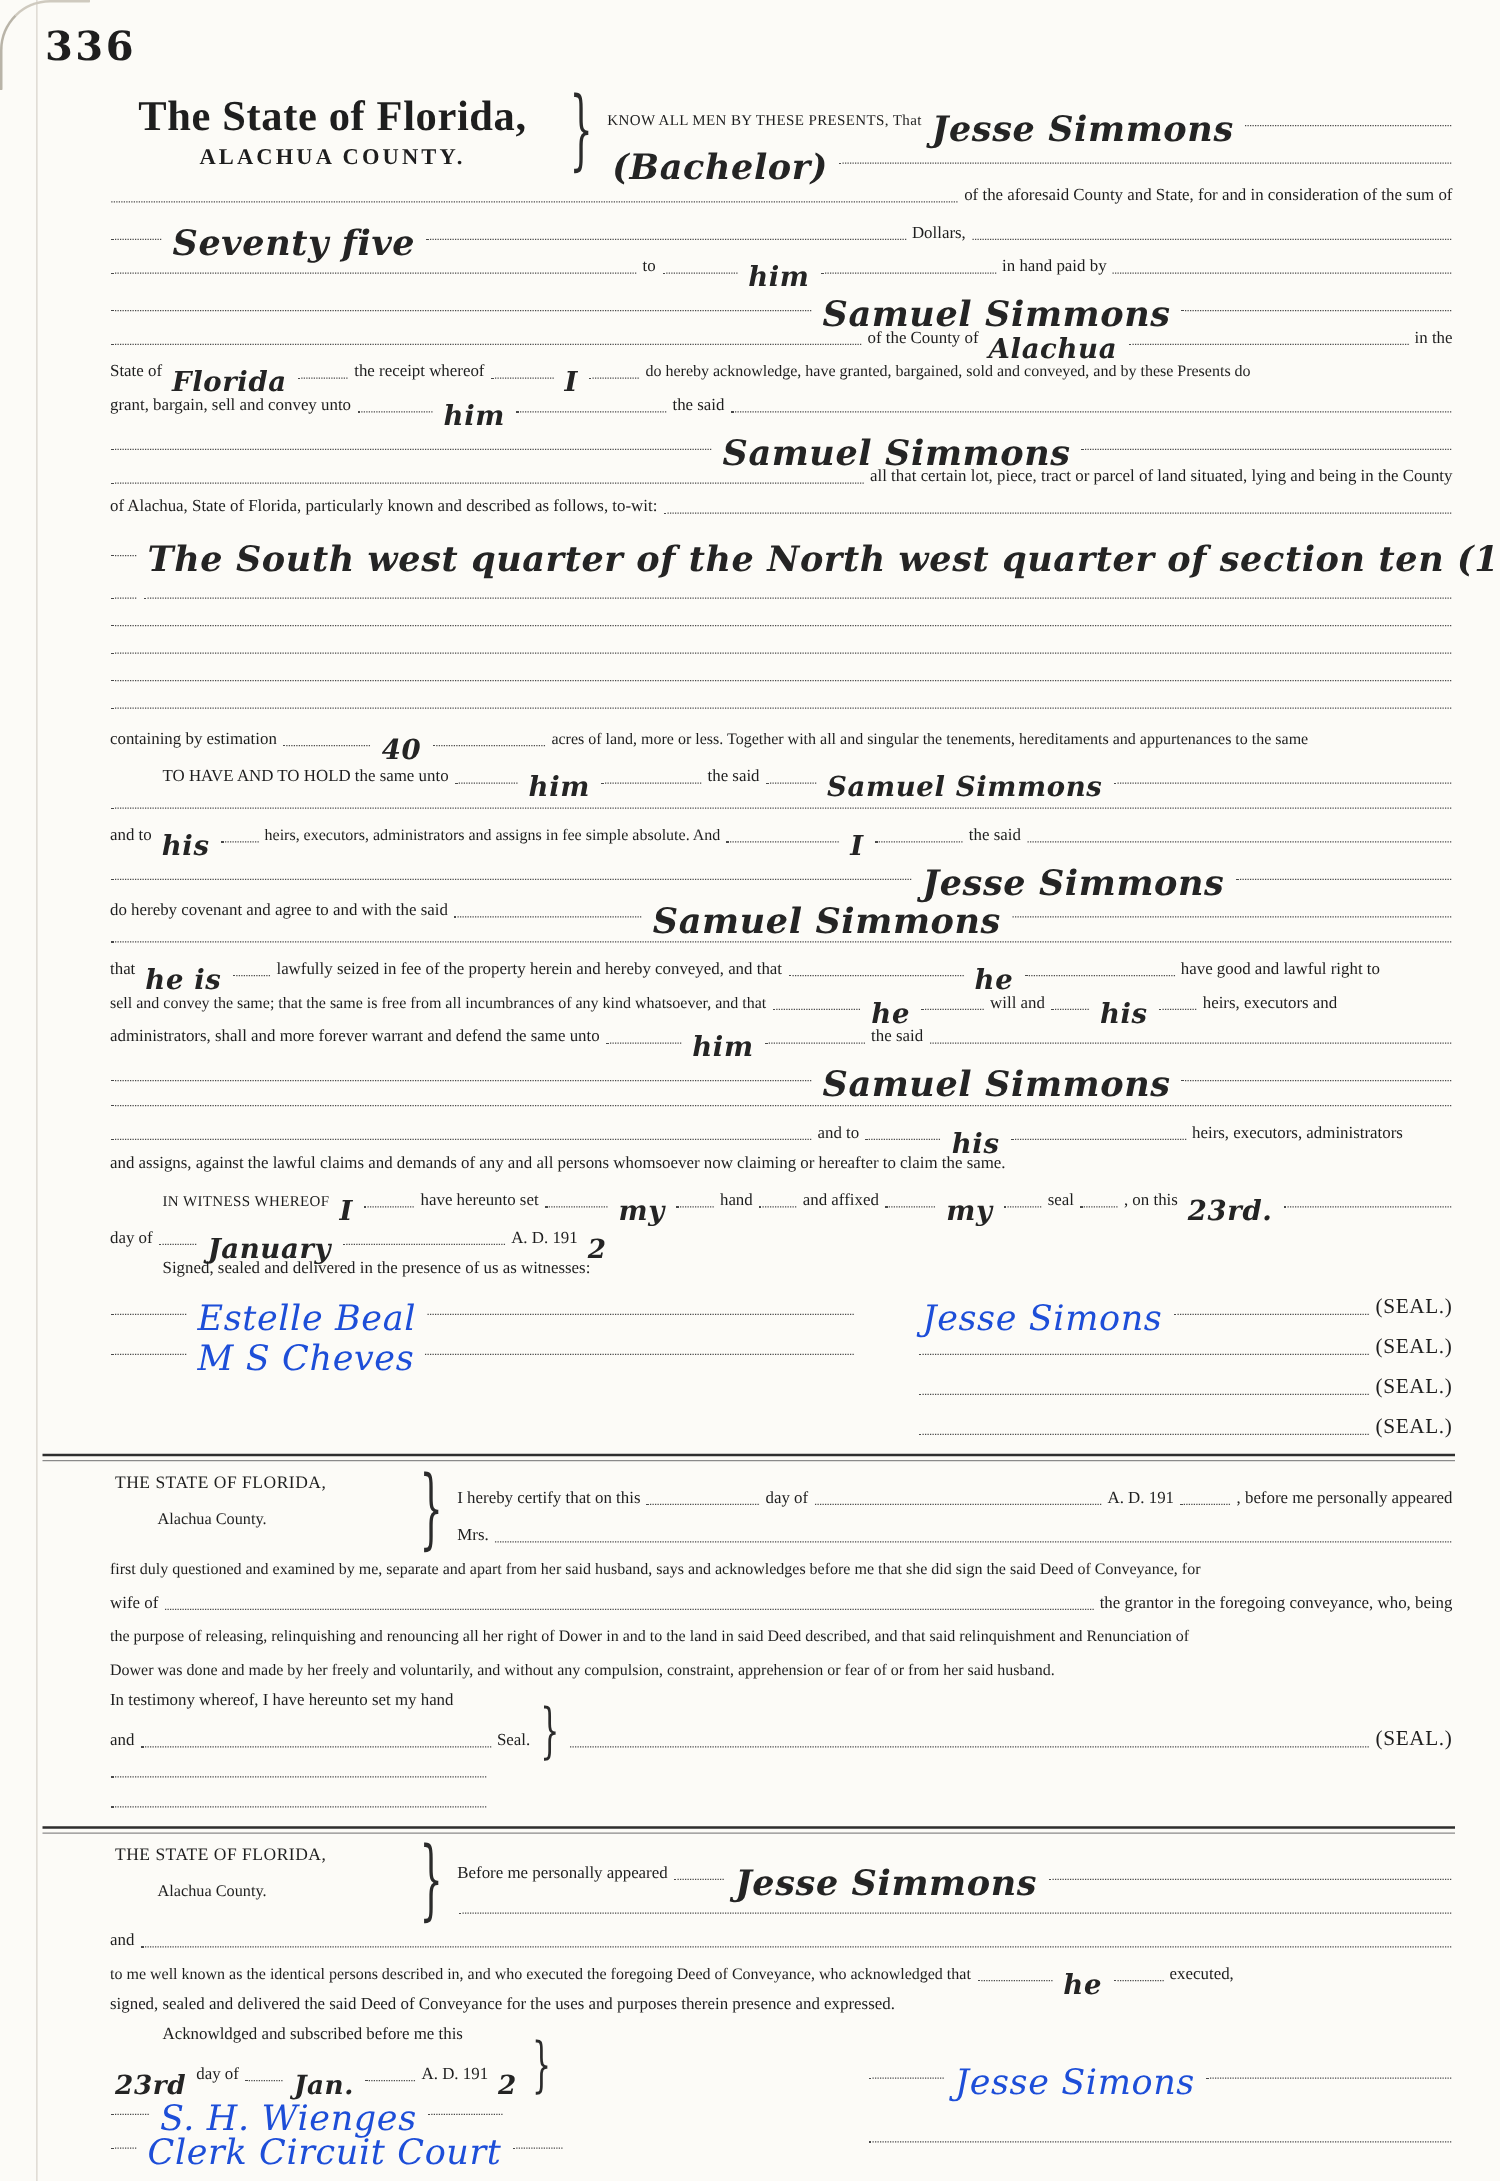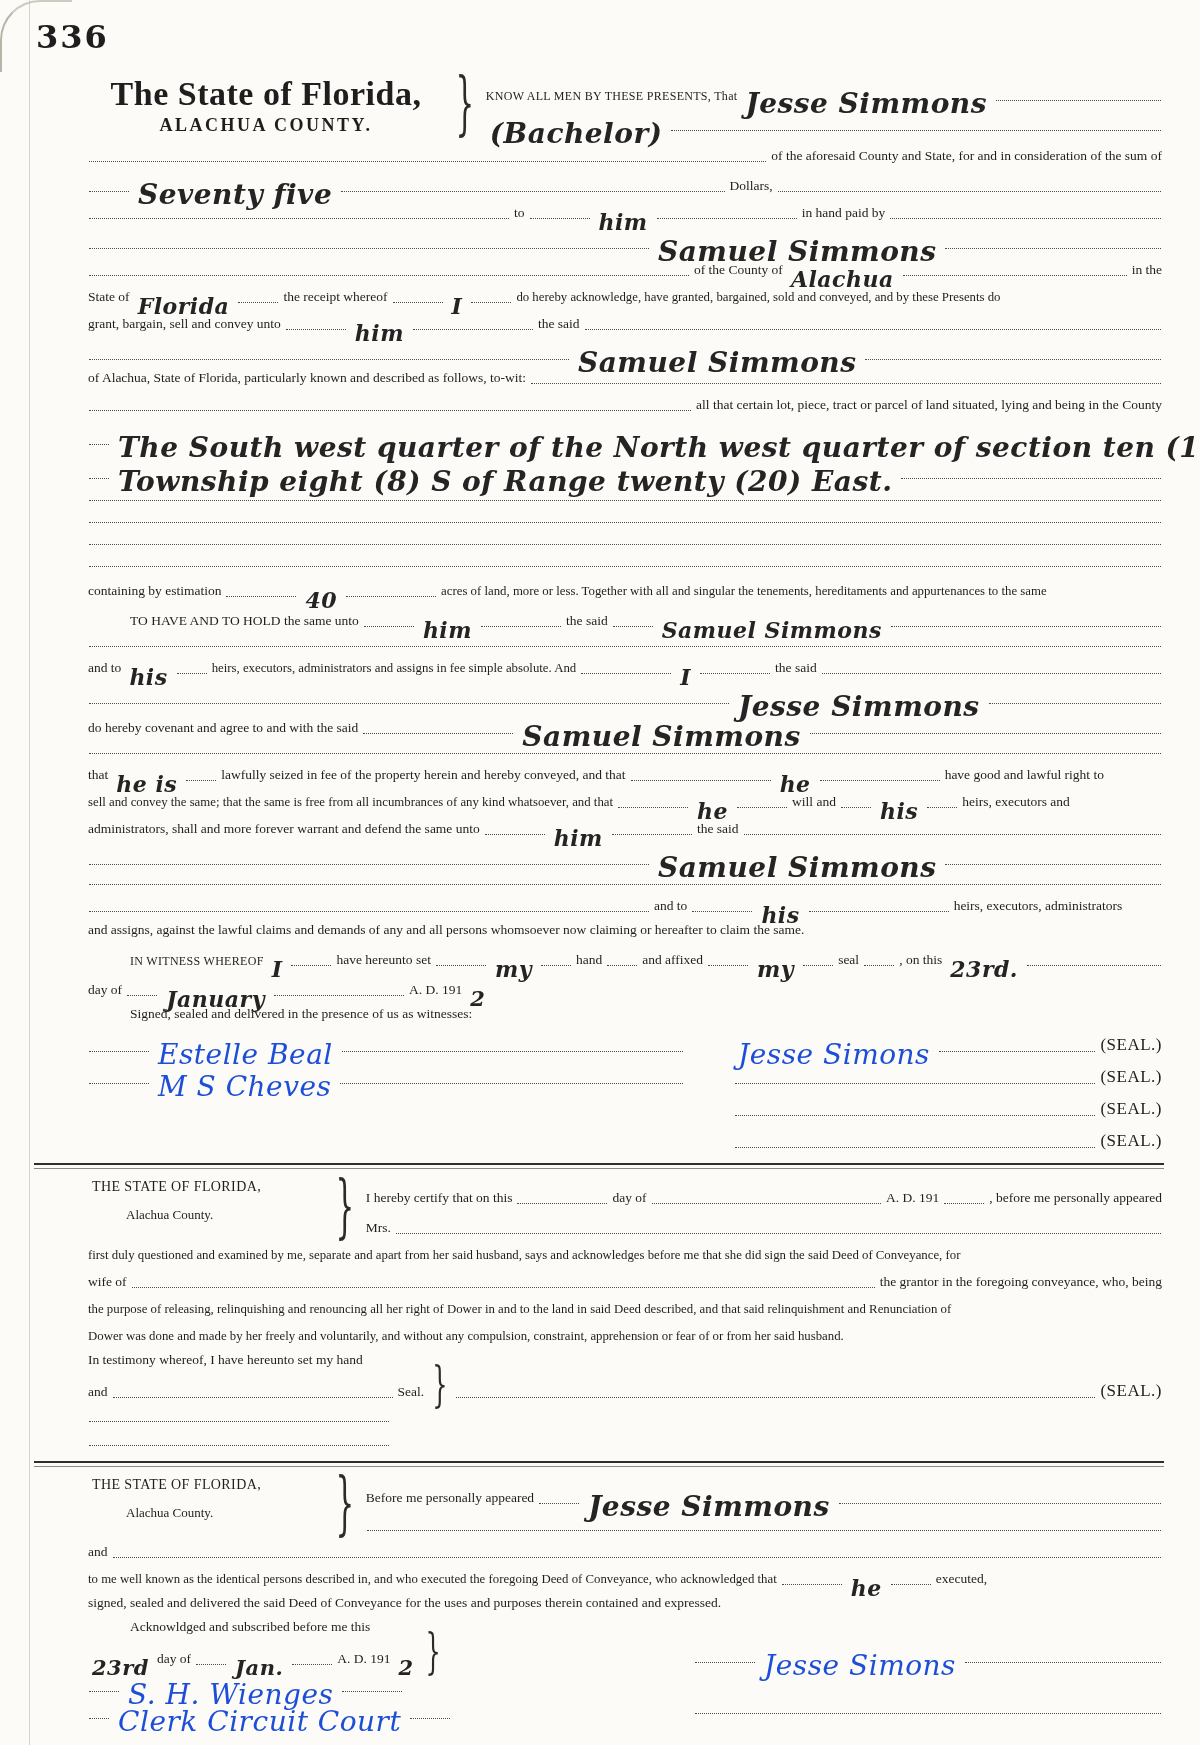--- a/index.html
+++ b/index.html
@@ -131,37 +131,36 @@
     <span class="p">the said</span>
     <i class="fill"></i>
     </div>
 
   <div class="l h30">
       <i class="fill w480"></i>
     <span class="hw big">Samuel Simmons</span>
     <i class="fill"></i>
     </div>
 
+  <div class="l">
+      <i class="fill"></i>
+    <span class="p">all that certain lot, piece, tract or parcel of land situated, lying and being in the County</span>
+    </div>
+
   <div class="l h24">
       <span class="p">of Alachua, State of Florida, particularly known and described as follows, to-wit:</span>
     <i class="fill"></i>
-    </div>
-
-  <div class="l">
-      <i class="fill"></i>
-    <span class="p">all that certain lot, piece, tract or parcel of land situated, lying and being in the County</span>
     </div>
 
   <div class="l h34">
       <i class="fill w20"></i>
     <span class="hw big">The South west quarter of the North west quarter of section ten (10)</span>
     </div>
   <div class="l h34">
       <i class="fill w20"></i>
-    <span class="hw big">Township eight (8) S of Range twenty (20) East.</span>
     <i class="fill"></i>
     </div>
 
   <div class="l h22">
       <i class="fill"></i>
     </div>
   <div class="l h22">
       <i class="fill"></i>
     </div>
   <div class="l h22">
@@ -437,21 +436,21 @@
 
   <div class="l h28">
       <span class="p small">to me well known as the identical persons described in, and who executed the foregoing Deed of Conveyance, who acknowledged that</span>
     <i class="fill w60"></i>
     <span class="hw">he</span>
     <i class="fill w40"></i>
     <span class="p">executed,</span>
     </div>
 
   <div class="l h24">
-      <span class="p">signed, sealed and delivered the said Deed of Conveyance for the uses and purposes therein contained and expressed.</span>
+      <span class="p">signed, sealed and delivered the said Deed of Conveyance for the uses and purposes therein presence and expressed.</span>
     </div>
 
   <div class="cols">
     <div class="aleft">
       <div class="l h24">
           <span class="p ind">Acknowldged and subscribed before me this</span>
         </div>
       <div class="l h30">
           <span class="hw sm">23rd</span>
         <span class="p">day of</span>

